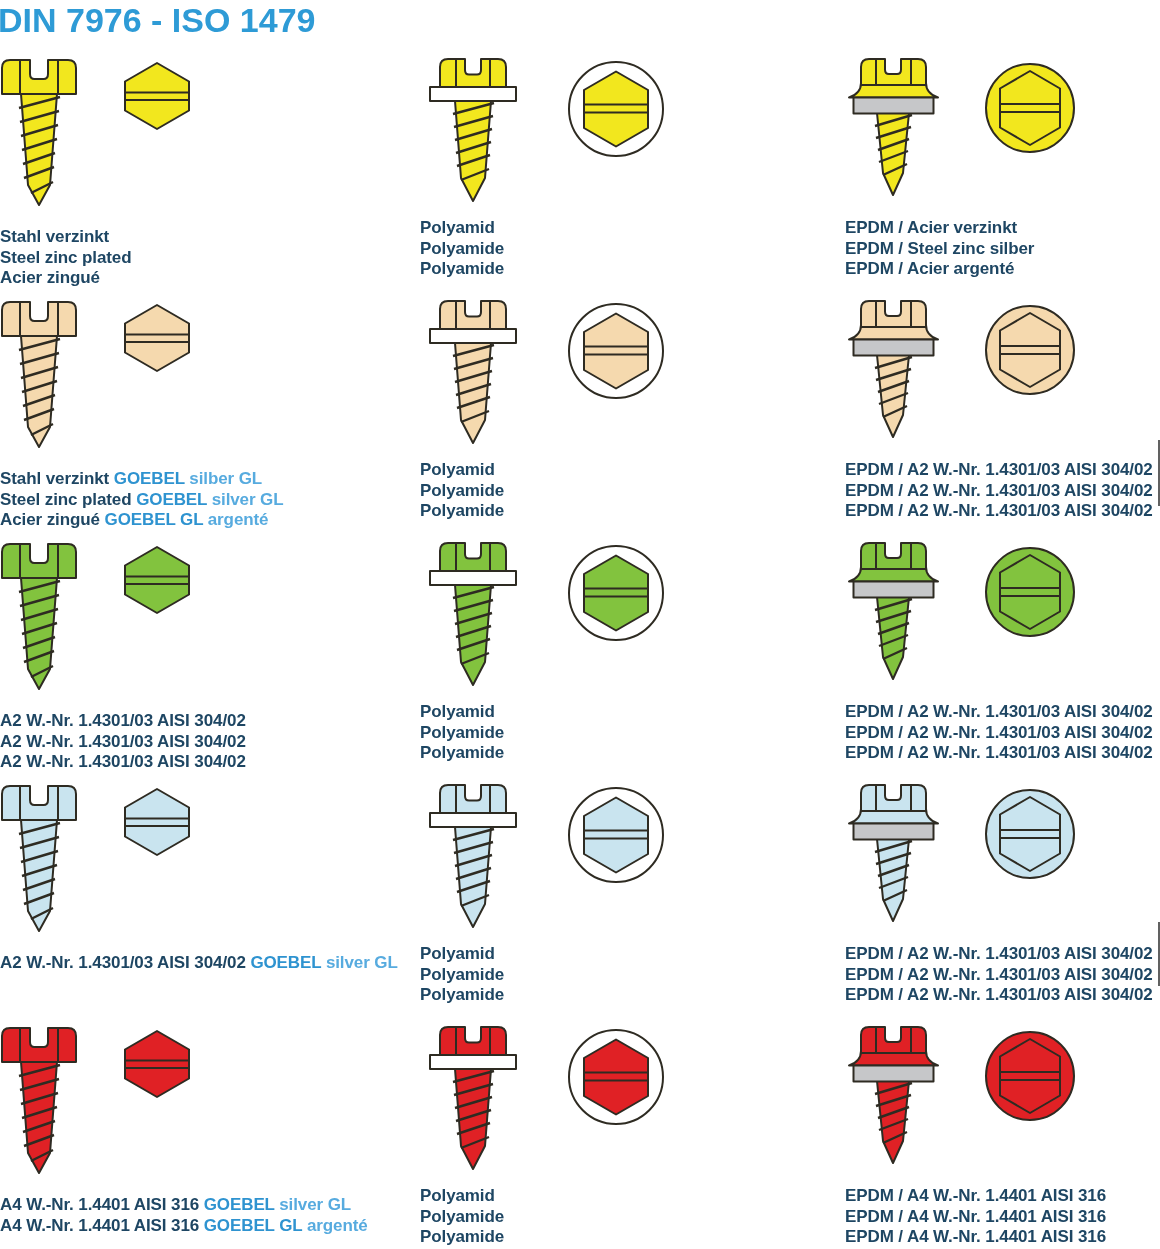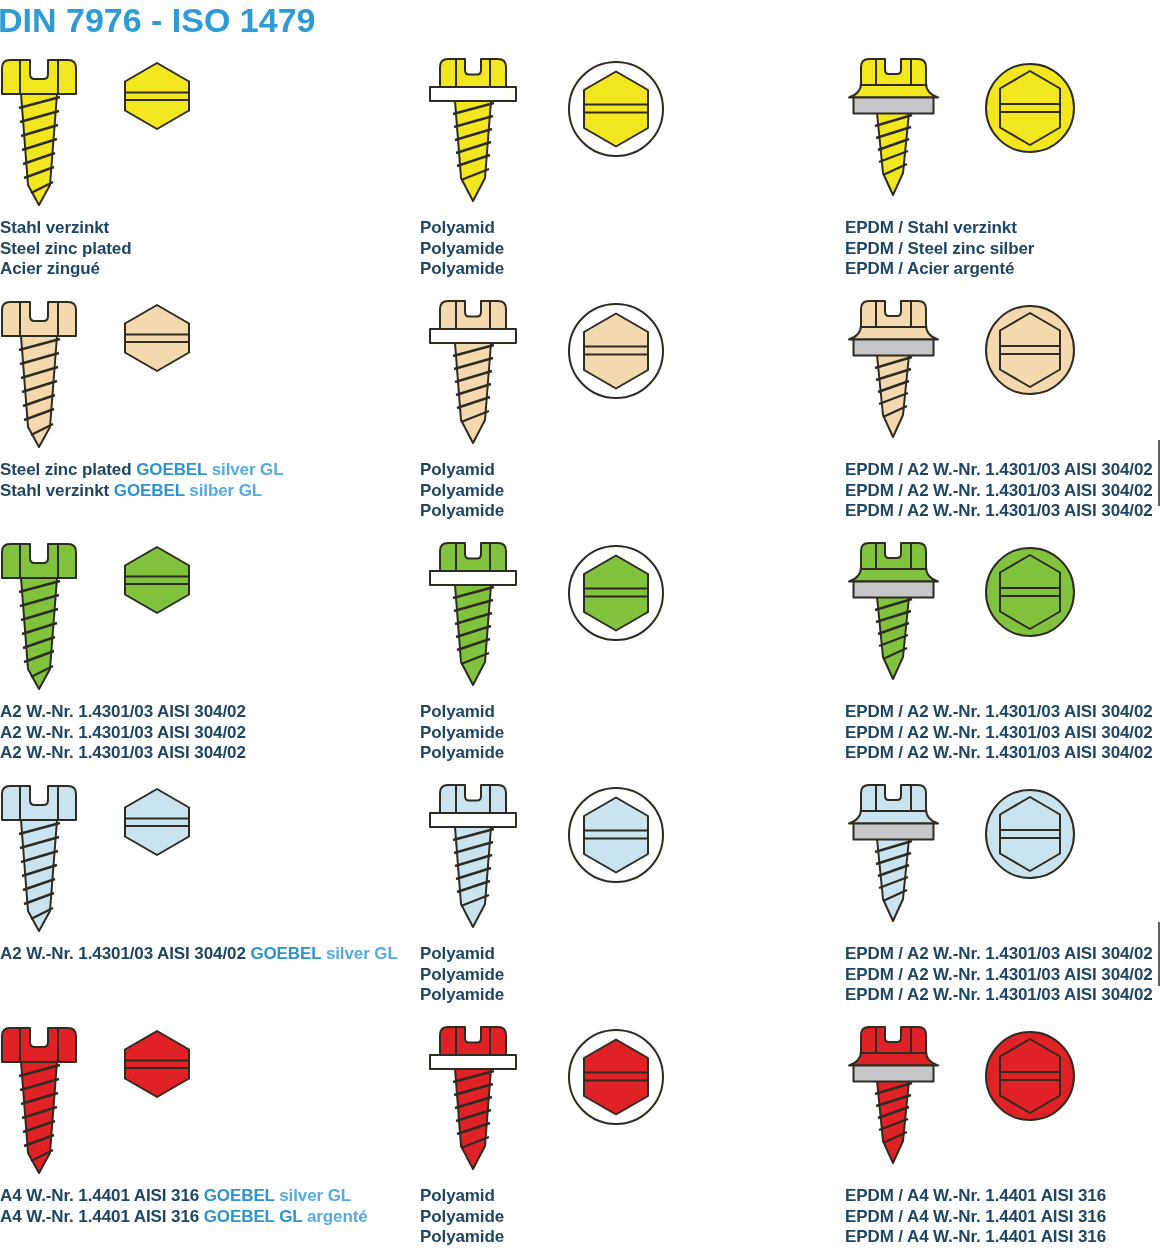--- a/index.html
+++ b/index.html
@@ -19,21 +19,21 @@
   .c1h{left:122px;top:4px;}
   .c2s{left:428px;top:0;}
   .c2c{left:566px;top:2px;}
   .c3s{left:845px;top:0;}
   .c3c{left:984px;top:5px;}
   .labels{
     position:absolute;top:161px;
     font-size:17px;font-weight:bold;line-height:20.5px;letter-spacing:-0.1px;
     white-space:nowrap;
   }
-  .lm{left:0;}
+  .lm{left:0;margin-top:9px;}
   .lw{left:420px;}
   .ls{left:845px;}
   .seg-d{color:var(--label-dark,#1E4663);}
   .seg-b{color:var(--brand-blue,#2E93D0);}
   .seg-l{color:var(--brand-light-blue,#57ABDF);}
   svg .fillc{fill:var(--c,#ccc);stroke:var(--outline,#2E2B22);stroke-width:2;stroke-linejoin:round;}
   svg .fillw{fill:var(--washer-white,#fff);stroke:var(--outline,#2E2B22);stroke-width:2;stroke-linejoin:round;}
   svg .fillg{fill:var(--epdm-gray,#C6C7C9);stroke:var(--outline,#2E2B22);stroke-width:2;stroke-linejoin:round;}
   svg .ln{fill:none;stroke:var(--outline,#2E2B22);stroke-width:2;}
   svg .thr{fill:none;stroke:var(--outline,#2E2B22);stroke-width:2.4;}
@@ -107,21 +107,21 @@
           <div class="lbl-line"><span class="seg-d">Stahl verzinkt</span></div>
           <div class="lbl-line"><span class="seg-d">Steel zinc plated</span></div>
           <div class="lbl-line"><span class="seg-d">Acier zingué</span></div>
         </div>
     <div class="labels lw">
           <div class="lbl-line"><span class="seg-d">Polyamid</span></div>
           <div class="lbl-line"><span class="seg-d">Polyamide</span></div>
           <div class="lbl-line"><span class="seg-d">Polyamide</span></div>
         </div>
     <div class="labels ls">
-          <div class="lbl-line"><span class="seg-d">EPDM / Stahl verzinkt</span></div>
+          <div class="lbl-line"><span class="seg-d">EPDM / Acier verzinkt</span></div>
           <div class="lbl-line"><span class="seg-d">EPDM / Steel zinc silber</span></div>
           <div class="lbl-line"><span class="seg-d">EPDM / Acier argenté</span></div>
         </div>
   </section>
       <section class="row" style="--c: #F5D9AE;">
 
     <div class="art c1s">
       <svg width="78" height="150" viewBox="0 0 78 150">
         <path class="fillc" d="M21,37 L57,37 L50,128 L39,148 L28,128 Z"></path>
         <path class="thr" d="M19,51 L60,40 M20,65 L59,54 M21,79 L58,68 M22,93 L57,82 M23,107 L55,96 M24,121 L54,110 M31,136 L53,125"></path>
@@ -168,22 +168,23 @@
 
     <div class="art c3c">
       <svg width="92" height="92" viewBox="0 0 92 92">
         <circle class="fillc" cx="46" cy="46" r="44"></circle>
         <polygon class="noln" points="46,9 76,26.5 76,65.5 46,83 16,65.5 16,26.5"></polygon>
         <path class="ln" d="M16,42 H76 M16,50 H76"></path>
       </svg>
     </div>
 
     <div class="labels lm">
+          <div class="lbl-line"><span class="seg-d">Stahl verzinkt </span><span class="seg-b">GOEBEL</span><span class="seg-l"> silber GL</span></div>
           <div class="lbl-line"><span class="seg-d">Steel zinc plated </span><span class="seg-b">GOEBEL</span><span class="seg-l"> silver GL</span></div>
-          <div class="lbl-line"><span class="seg-d">Stahl verzinkt </span><span class="seg-b">GOEBEL</span><span class="seg-l"> silber GL</span></div>
+          <div class="lbl-line"><span class="seg-d">Acier zingué </span><span class="seg-b">GOEBEL GL</span><span class="seg-l"> argenté</span></div>
         </div>
     <div class="labels lw">
           <div class="lbl-line"><span class="seg-d">Polyamid</span></div>
           <div class="lbl-line"><span class="seg-d">Polyamide</span></div>
           <div class="lbl-line"><span class="seg-d">Polyamide</span></div>
         </div>
     <div class="labels ls">
           <div class="lbl-line"><span class="seg-d">EPDM / A2 W.-Nr. 1.4301/03 AISI 304/02</span></div>
           <div class="lbl-line"><span class="seg-d">EPDM / A2 W.-Nr. 1.4301/03 AISI 304/02</span></div>
           <div class="lbl-line"><span class="seg-d">EPDM / A2 W.-Nr. 1.4301/03 AISI 304/02</span></div>

